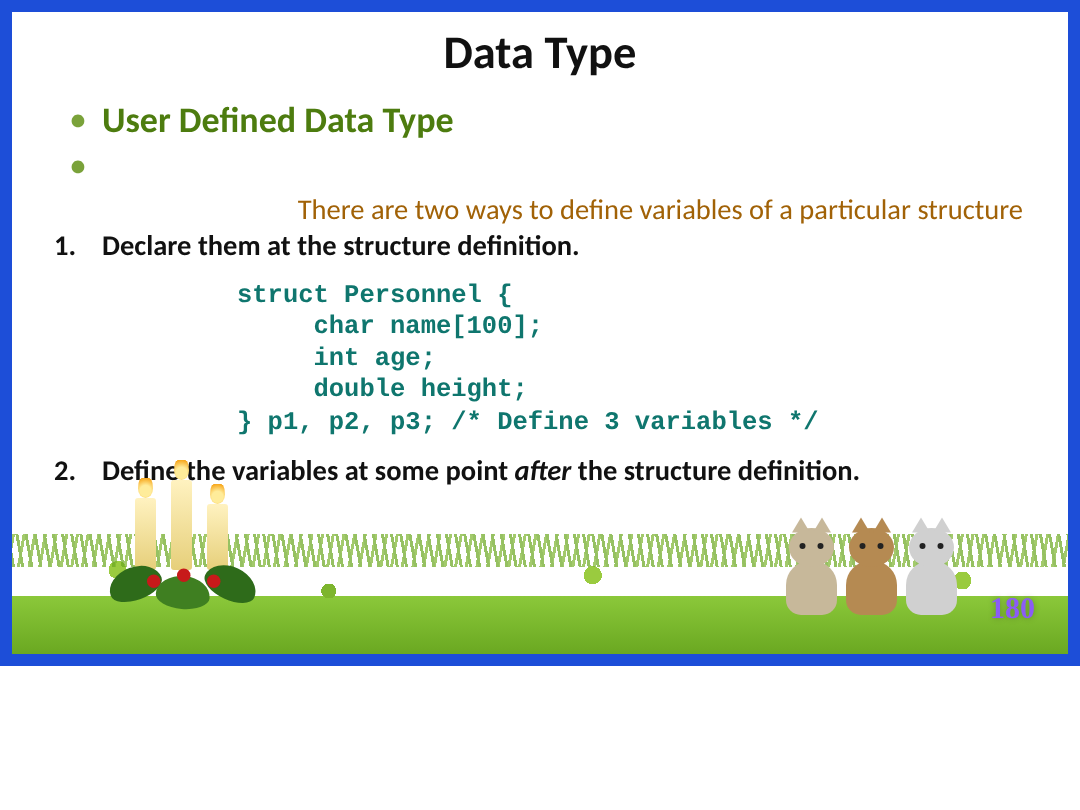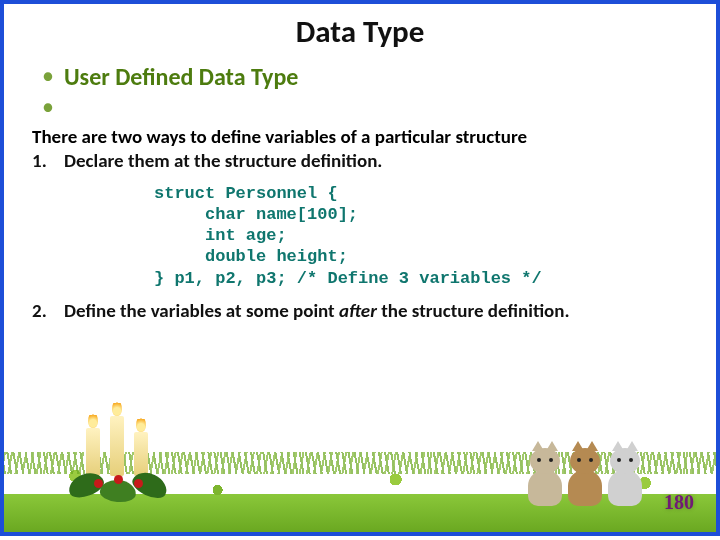--- a/index.html
+++ b/index.html
@@ -6,23 +6,23 @@
   body {
     width: 720px;
     height: 540px;
     font-family: Calibri, "Segoe UI", Arial, sans-serif;
     background: #ffffff;
     position: relative;
     overflow: hidden;
   }
   .slide {
     width: 720px;
-    height: 536px;
+    height: 444px;
     position: relative;
-    border: 4px solid #1d4ed8;
+    border: 8px solid #1d4ed8;
     background: #fff;
   }
   .title {
     text-align: center;
     font-weight: 700;
     font-size: 31px;
     color: #111;
     margin-top: 8px;
   }
   .bullets {
@@ -39,24 +39,25 @@
     line-height: 28px;
     margin-right: 10px;
   }
   .bullet-text {
     font-weight: 700;
     font-size: 24px;
     color: #4d7c0f;
   }
   .body-text {
     font-size: 19px;
-    font-weight: 700;
-    color: #000000;
+    font-weight: 400;
+    color: #a16207;
     margin: 4px 30px 0 28px;
     line-height: 1.25;
+    text-align: right;
   }
   .indent-continue {
     margin-left: 52px;
   }
   .num-row {
     display: flex;
     margin: 0 30px 0 28px;
     font-size: 19px;
     font-weight: 600;
     color: #111;
@@ -191,21 +192,21 @@
   .ear.eL { left: 2px; } .ear.eR { right: 2px; }
   .eye { position:absolute; width:4px; height:4px; background:#222; border-radius:50%; top:10px; }
   .eye.eL { left:7px; } .eye.eR { right:7px; }
   .page-num {
     position: absolute;
     right: 22px;
     bottom: 18px;
     font-family: "Comic Sans MS", cursive;
     font-size: 20px;
     font-weight: 700;
-    color: #701a75;
+    color: #8b5cf6;
     text-shadow: 0 0 4px rgba(0,0,0,.25);
   }
 </style>
 </head>
 <body>
 
 <div class="slide">
 
   <div class="title">Data Type</div>
 

